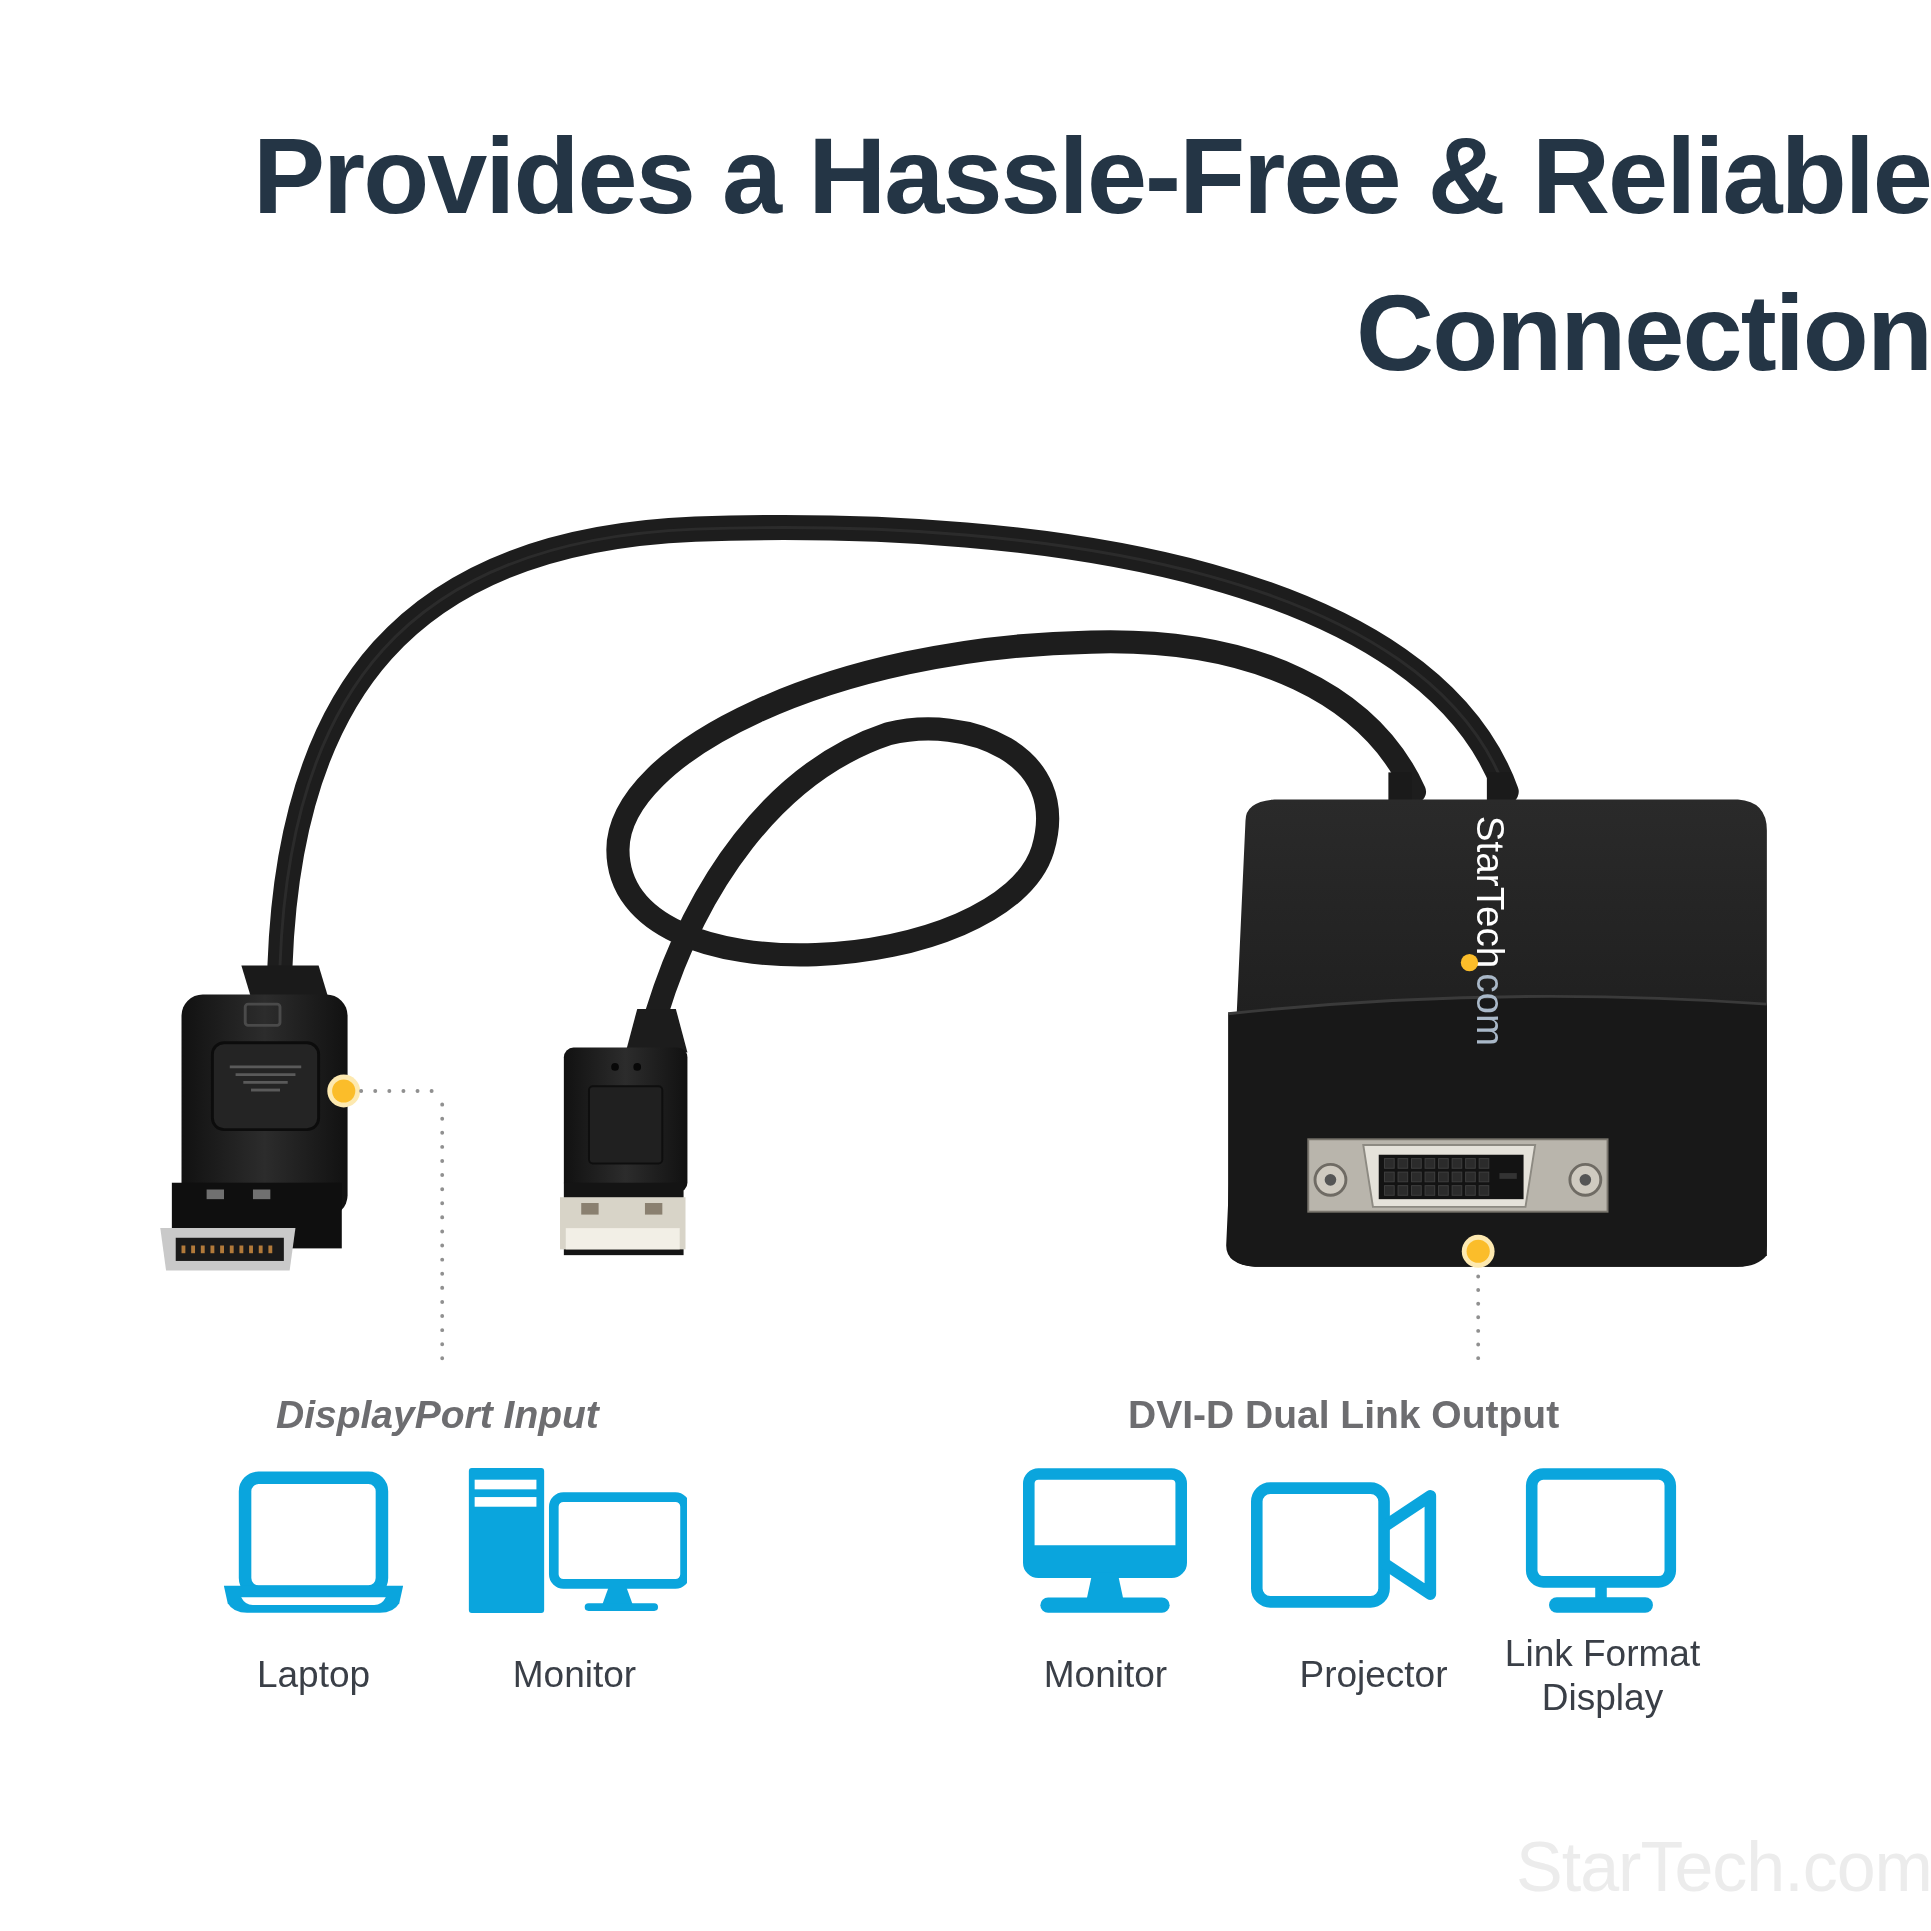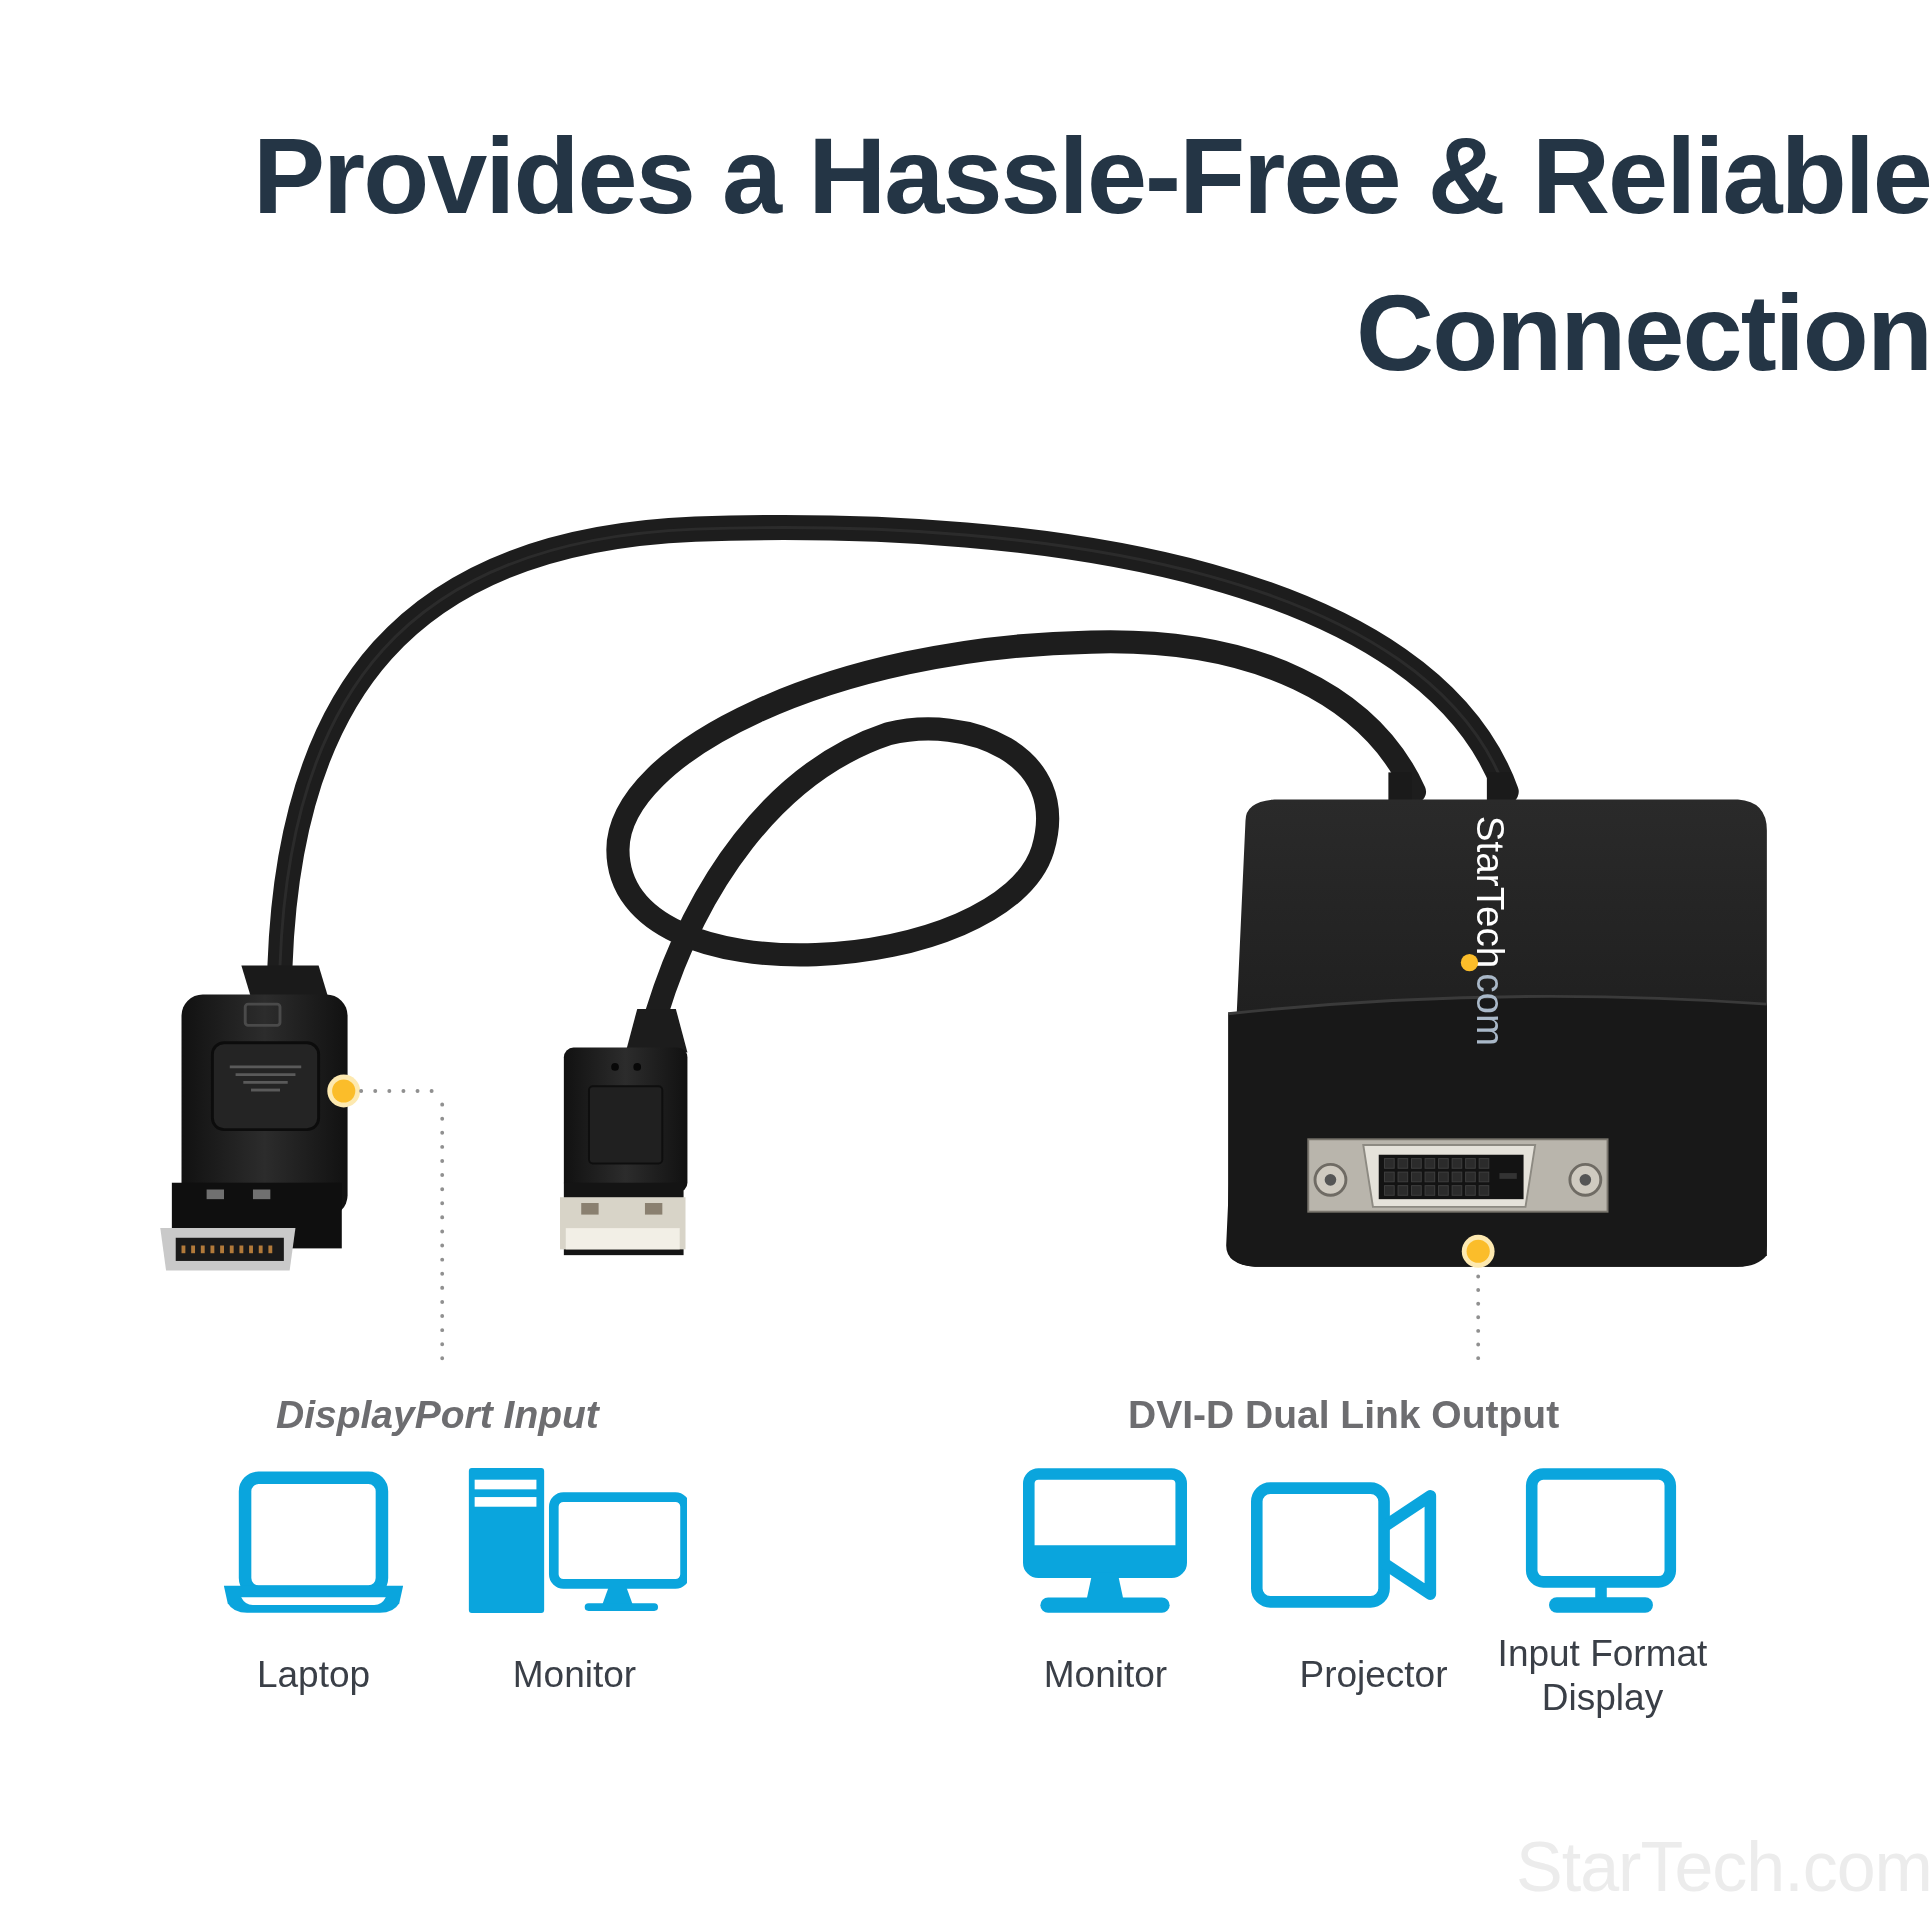--- a/index.html
+++ b/index.html
@@ -180,18 +180,18 @@
   <path d="M138 46 L 186 14 L 186 116 L 138 84" fill="none" stroke="#0aa5dd" stroke-width="12" stroke-linejoin="round"></path>
 </svg>
 <div class="icon-label" style="left:1272px; top:1653px; width:203px;">Projector</div>
 
 <svg class="icon" style="left:1524px; top:1468px;" width="154" height="145" viewBox="0 0 160 150">
   <rect x="8" y="6" width="144" height="112" rx="12" fill="none" stroke="#0aa5dd" stroke-width="12"></rect>
   <rect x="74" y="118" width="12" height="20" fill="#0aa5dd"></rect>
   <rect x="26" y="134" width="108" height="16" rx="8" fill="#0aa5dd"></rect>
 </svg>
 <div class="icon-label" style="left:1482px; top:1632px; width:241px;">
-  <div>Input Format</div>
+  <div>Link Format</div>
   <div>Display</div>
 </div>
 
 <div class="watermark">StarTech.com</div>
 
 
 </body></html>

